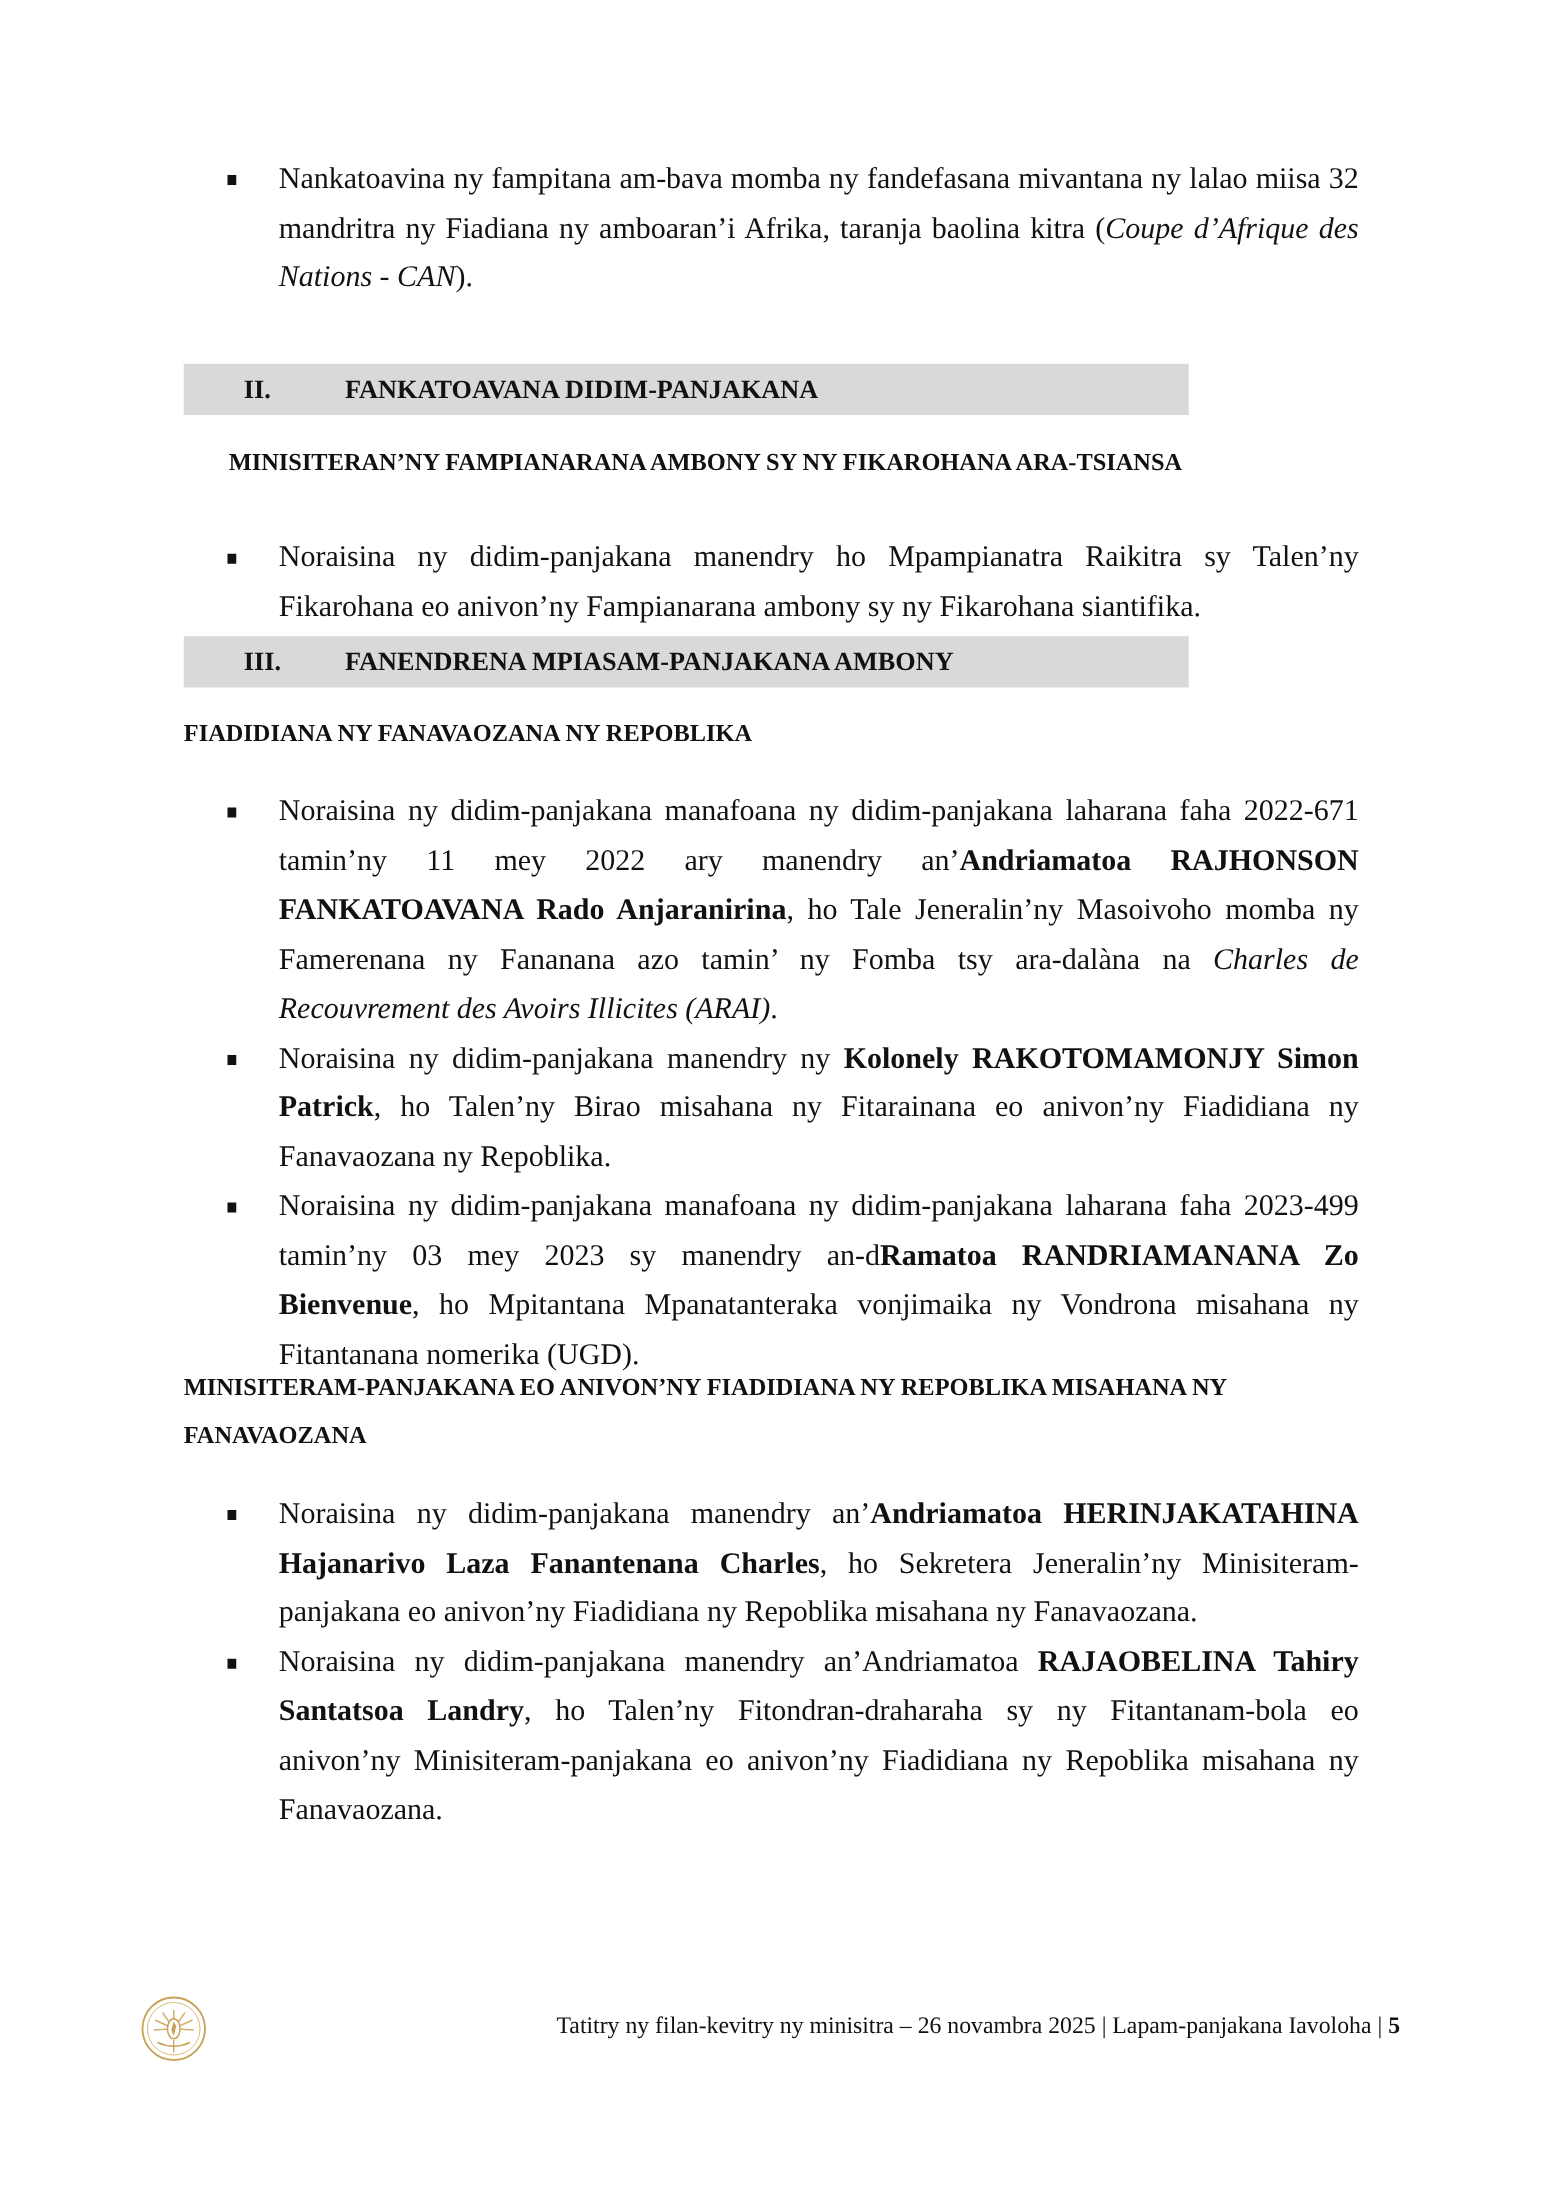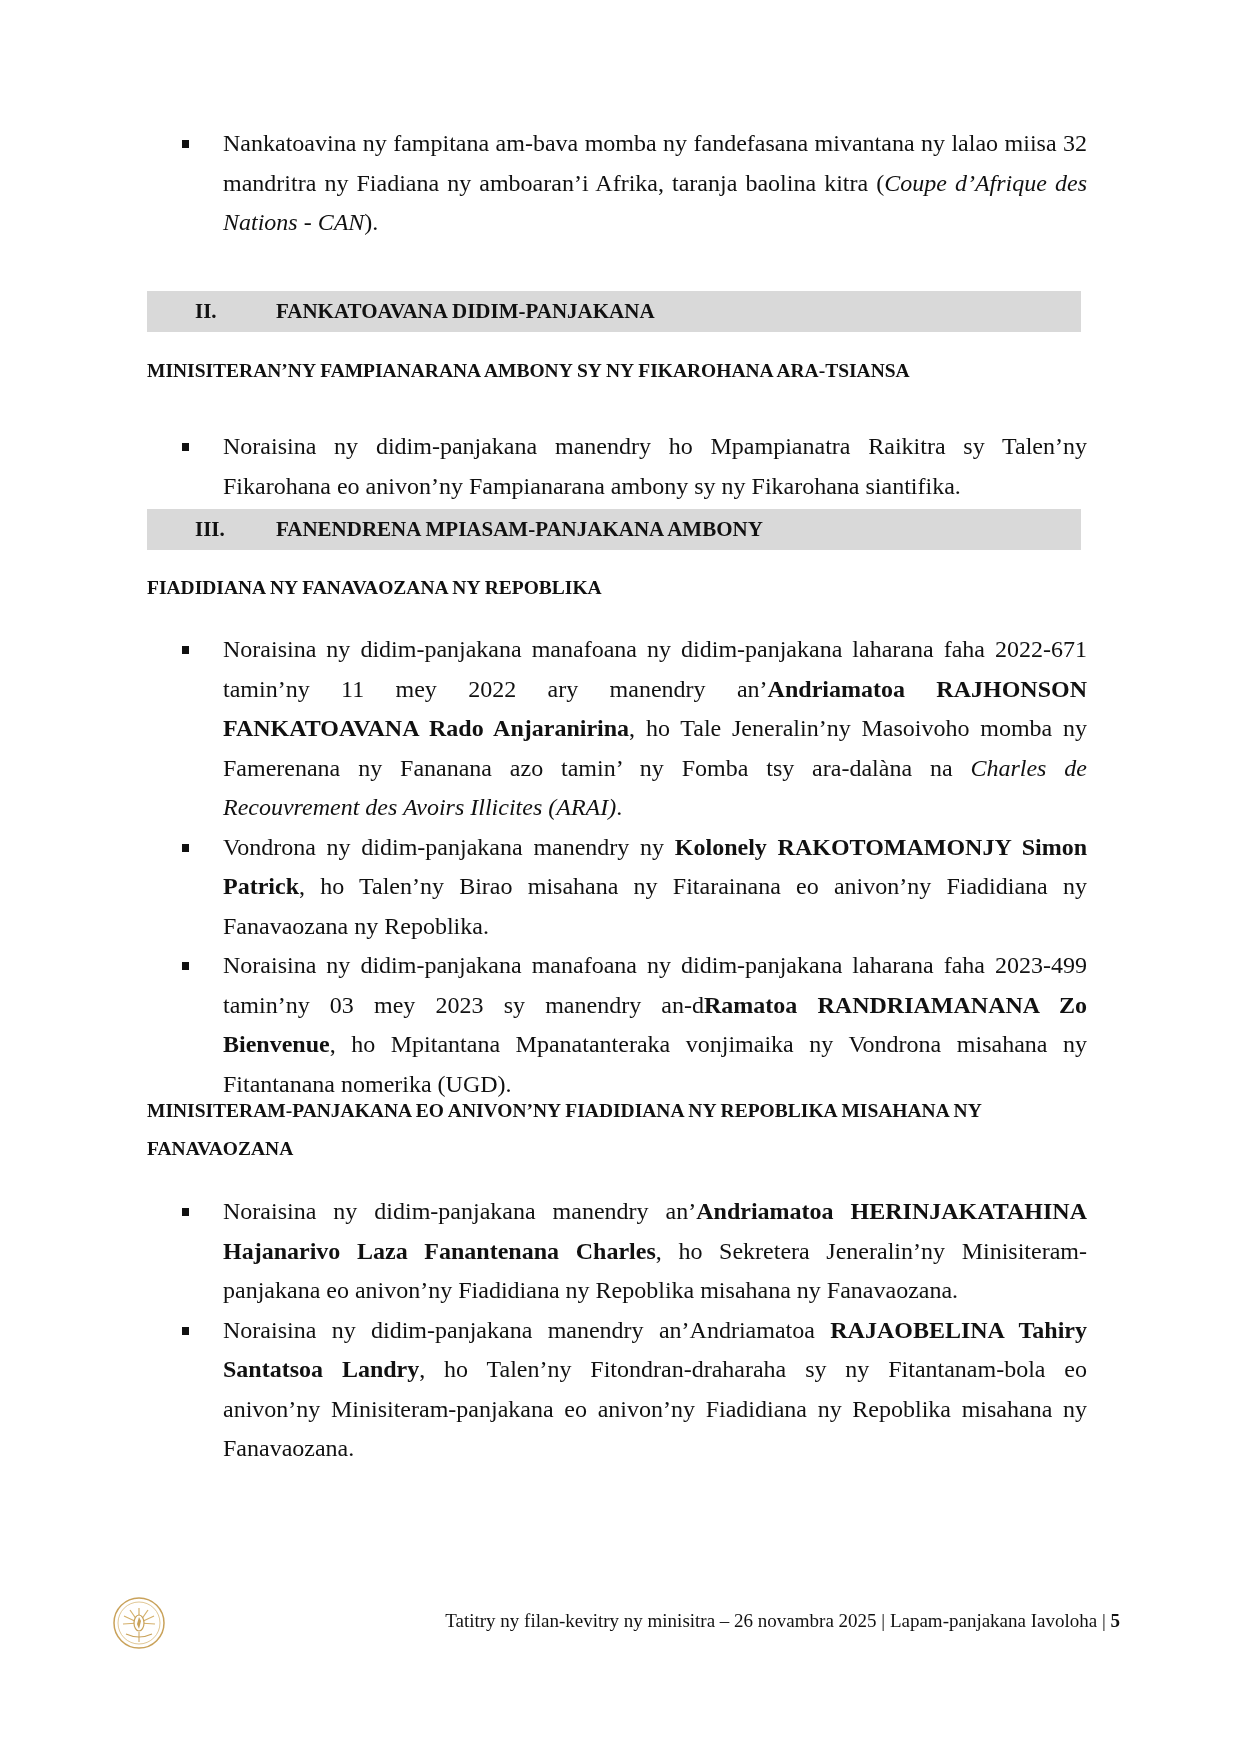--- a/index.html
+++ b/index.html
@@ -6,21 +6,21 @@
   body {
     width: 1241px; height: 1755px; position: relative; overflow: hidden;
     font-family: "Liberation Serif", "DejaVu Serif", serif;
     color: #111111;
   }
   .page { position: absolute; left: 0; top: 0; width: 1241px; height: 1755px; }
   .bullet-list { position: absolute; left: 147px; width: 940px; margin: 0; padding: 0; list-style: none; }
   .bullet-item { position: relative; padding-left: 76px; font-size: 24px; line-height: 39.5px; text-align: justify; }
   .bullet-mark { position: absolute; left: 35px; top: 16px; width: 7px; height: 8px; background: #111; }
   .section-band {
-    position: absolute; left: 147px; width: 934px; height: 41px;
+    position: absolute; left: 147px; width: 804px; height: 41px;
     background: #d9d9d9; font-weight: bold; font-size: 21px; line-height: 41px; text-align: center;
   }
   .section-num { position: absolute; left: 48px; top: 0; }
   .section-title { position: absolute; left: 129px; top: 0; }
   .subheading { position: absolute; left: 147px; width: 940px; font-weight: bold; font-size: 19.5px; line-height: 38px; }
   .footer { position: absolute; left: 100px; top: 1590px; width: 1040px; height: 70px; }
   .footer-logo { position: absolute; left: 12px; top: 6px; width: 54px; height: 54px; }
   .footer-text { position: absolute; right: 20px; top: 20px; font-size: 19px; white-space: nowrap; }
   .footer-text .page-num { font-weight: bold; }
   b { font-weight: bold; }
@@ -35,42 +35,42 @@
     <li class="bullet-item">
       <span class="bullet-mark"></span>
     <span>Nankatoavina ny fampitana am-bava momba ny fandefasana mivantana ny lalao miisa 32 mandritra ny Fiadiana ny amboaran’i Afrika, taranja baolina kitra (</span><i>Coupe d’Afrique des Nations - CAN</i><span>).</span></li>
   </ul>
 
   <div class="section-band" style="top:291px;">
     <span class="section-num">II.</span>
     <span class="section-title">FANKATOAVANA DIDIM-PANJAKANA</span>
   </div>
 
-  <div class="subheading" style="top:352px;">MINISITERAN’NY FAMPIANARANA AMBONY SY NY FIKAROHANA ARA-TSIANSA</div>
+  <div class="subheading" style="top:352px;margin-left:36px;">MINISITERAN’NY FAMPIANARANA AMBONY SY NY FIKAROHANA ARA-TSIANSA</div>
 
   <ul class="bullet-list" style="top:407px;margin-top:20px;">
     <li class="bullet-item">
       <span class="bullet-mark"></span>
     <span>Noraisina ny didim-panjakana manendry ho Mpampianatra Raikitra sy Talen’ny Fikarohana eo anivon’ny Fampianarana ambony sy ny Fikarohana siantifika.</span></li>
   </ul>
 
   <div class="section-band" style="top:509px;">
     <span class="section-num">III.</span>
     <span class="section-title">FANENDRENA MPIASAM-PANJAKANA AMBONY</span>
   </div>
 
   <div class="subheading" style="top:569px;">FIADIDIANA NY FANAVAOZANA NY REPOBLIKA</div>
 
   <ul class="bullet-list" style="top:630px;">
     <li class="bullet-item">
       <span class="bullet-mark"></span>
     <span>Noraisina ny didim-panjakana manafoana ny didim-panjakana laharana faha  2022-671 tamin’ny 11 mey 2022 ary manendry an’</span><b>Andriamatoa RAJHONSON FANKATOAVANA Rado Anjaranirina</b><span>, ho Tale Jeneralin’ny  Masoivoho momba ny Famerenana ny Fananana azo tamin’ ny Fomba tsy ara-dalàna na </span><i>Charles de Recouvrement des Avoirs Illicites (ARAI)</i><span>.</span></li>
     <li class="bullet-item">
       <span class="bullet-mark"></span>
-    <span>Vondrona ny didim-panjakana manendry ny </span><b>Kolonely RAKOTOMAMONJY Simon Patrick</b><span>, ho Talen’ny Birao misahana ny Fitarainana eo anivon’ny Fiadidiana ny Fanavaozana ny Repoblika.</span></li>
+    <span>Noraisina ny didim-panjakana manendry ny </span><b>Kolonely RAKOTOMAMONJY Simon Patrick</b><span>, ho Talen’ny Birao misahana ny Fitarainana eo anivon’ny Fiadidiana ny Fanavaozana ny Repoblika.</span></li>
     <li class="bullet-item">
       <span class="bullet-mark"></span>
     <span>Noraisina ny didim-panjakana manafoana ny didim-panjakana laharana faha  2023-499 tamin’ny 03 mey 2023 sy manendry an-d</span><b>Ramatoa RANDRIAMANANA Zo Bienvenue</b><span>, ho Mpitantana Mpanatanteraka vonjimaika ny Vondrona misahana ny Fitantanana nomerika (UGD).</span></li>
   </ul>
 
   <div class="subheading" style="top:1092px;font-family:Liberation Serif, serif;">MINISITERAM-PANJAKANA EO ANIVON’NY FIADIDIANA NY REPOBLIKA MISAHANA NY FANAVAOZANA</div>
 
   <ul class="bullet-list" style="top:1192px;">
     <li class="bullet-item">
       <span class="bullet-mark"></span>

